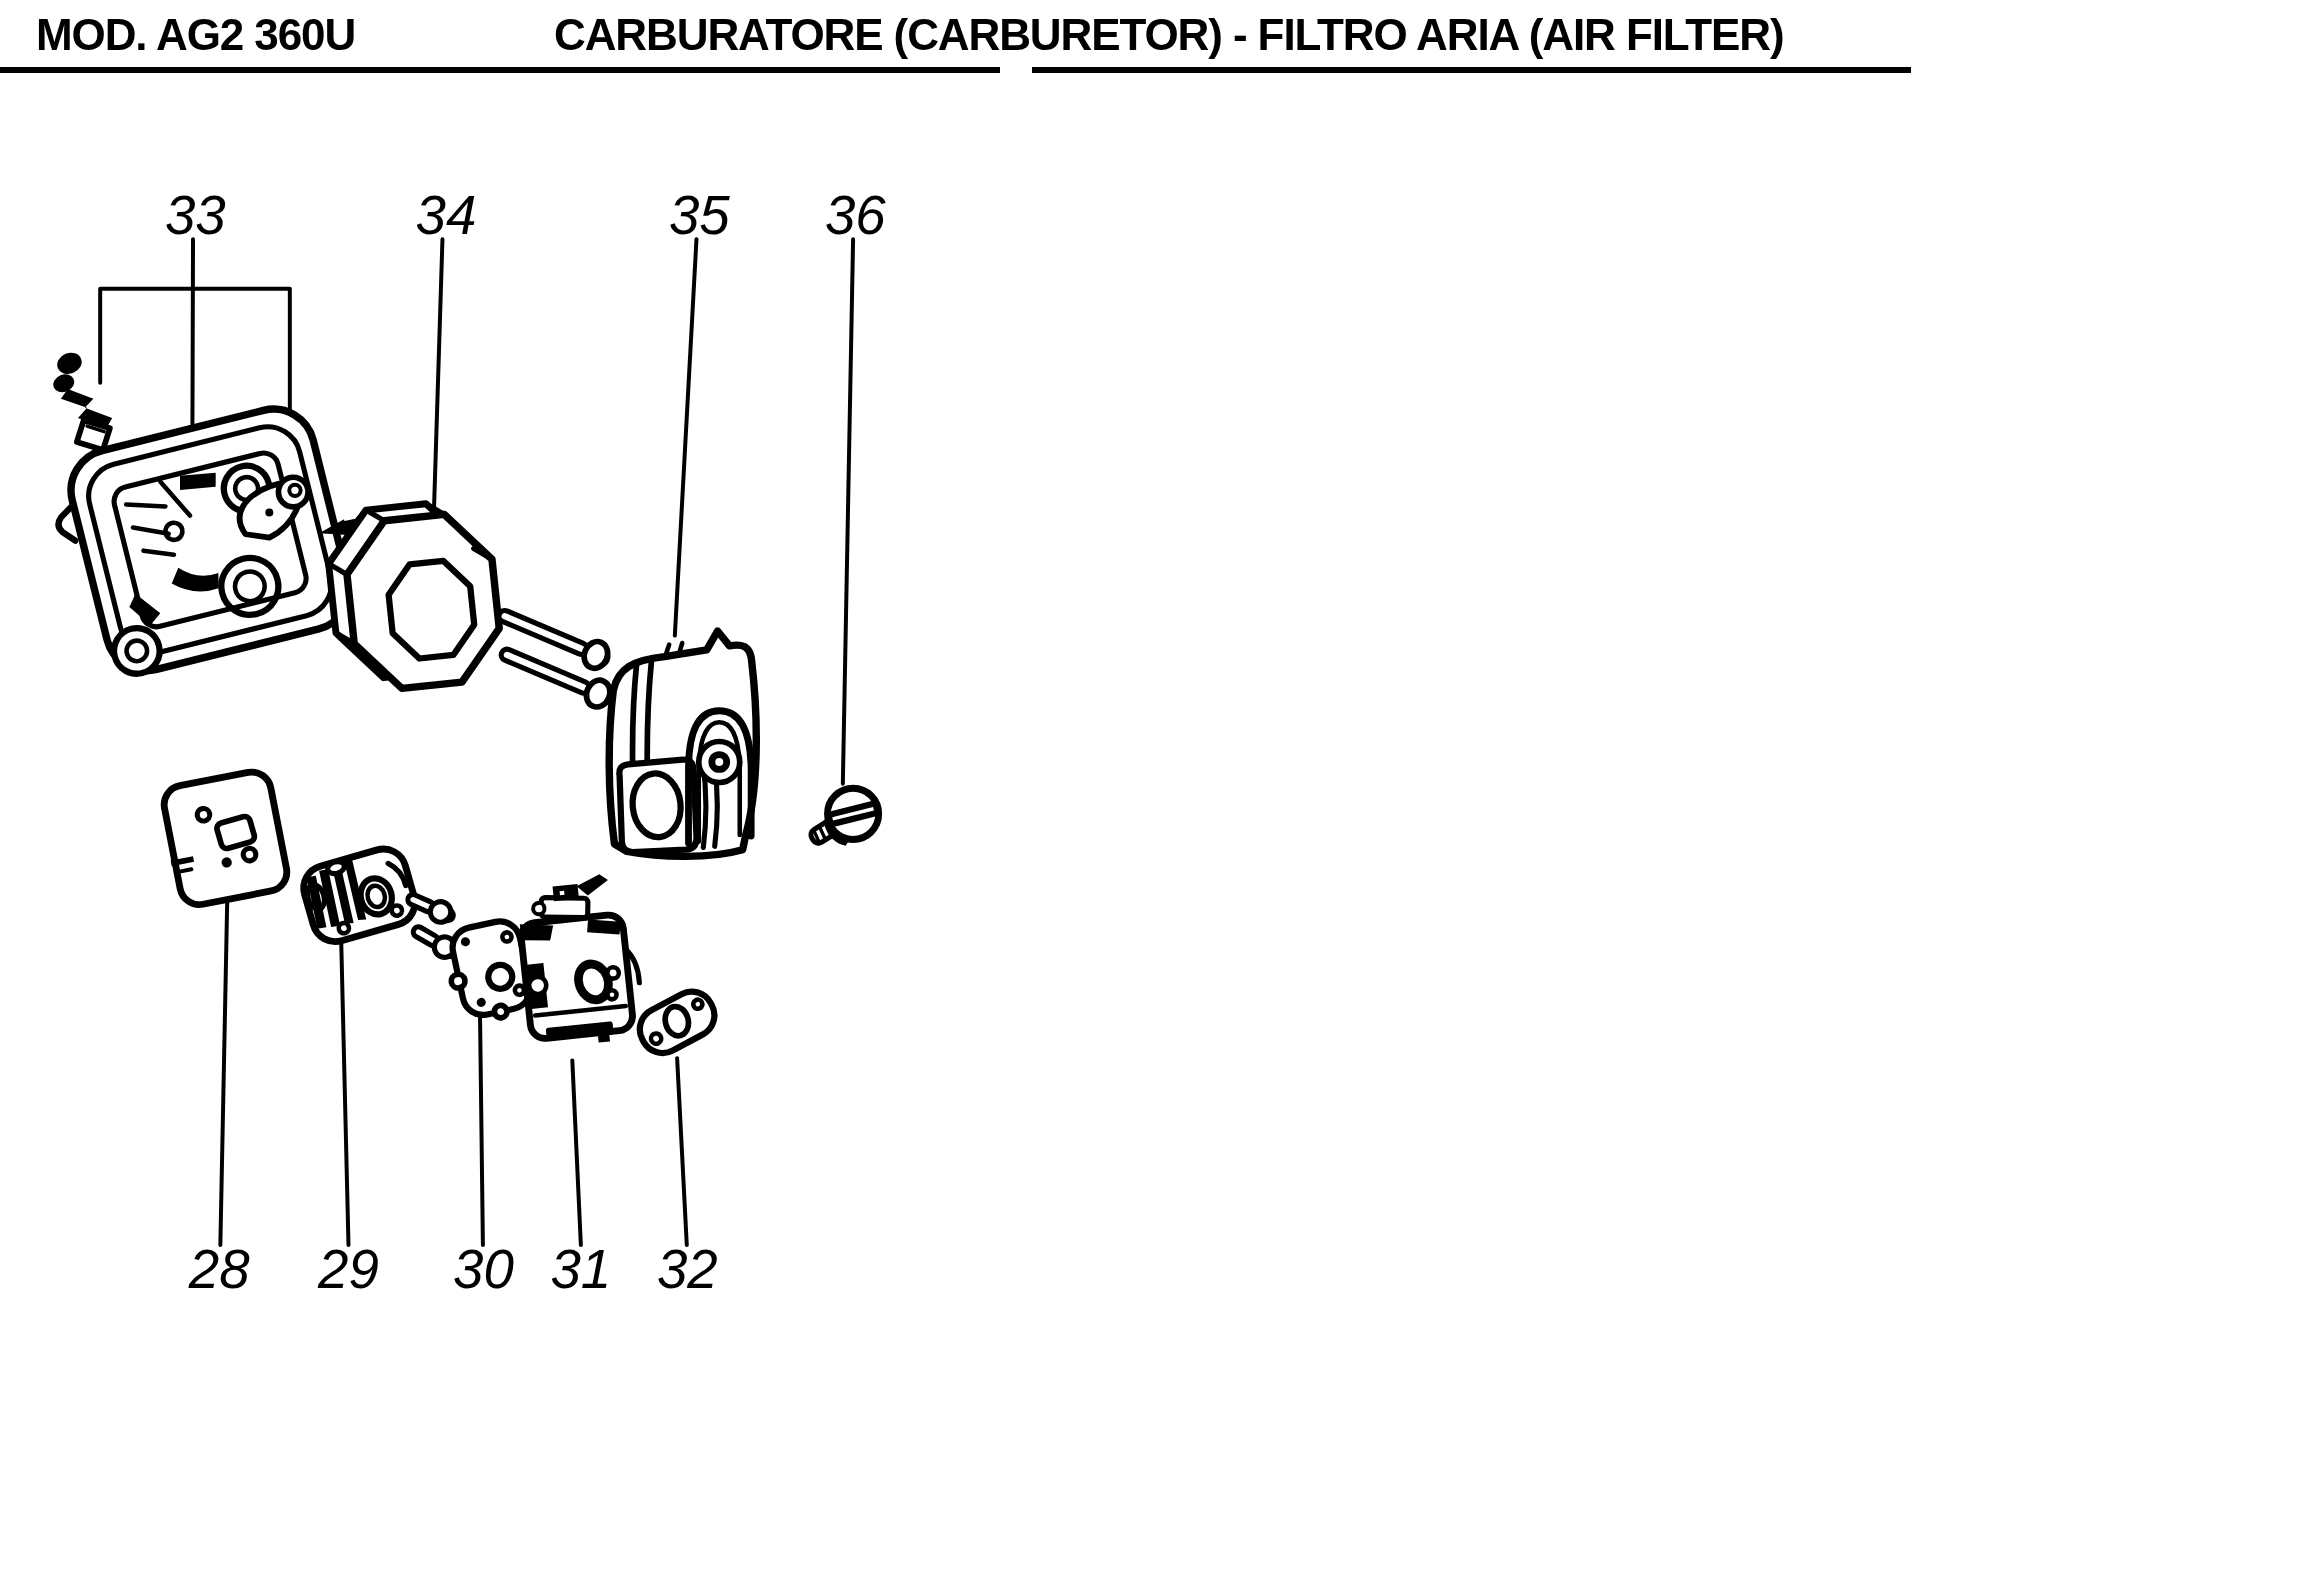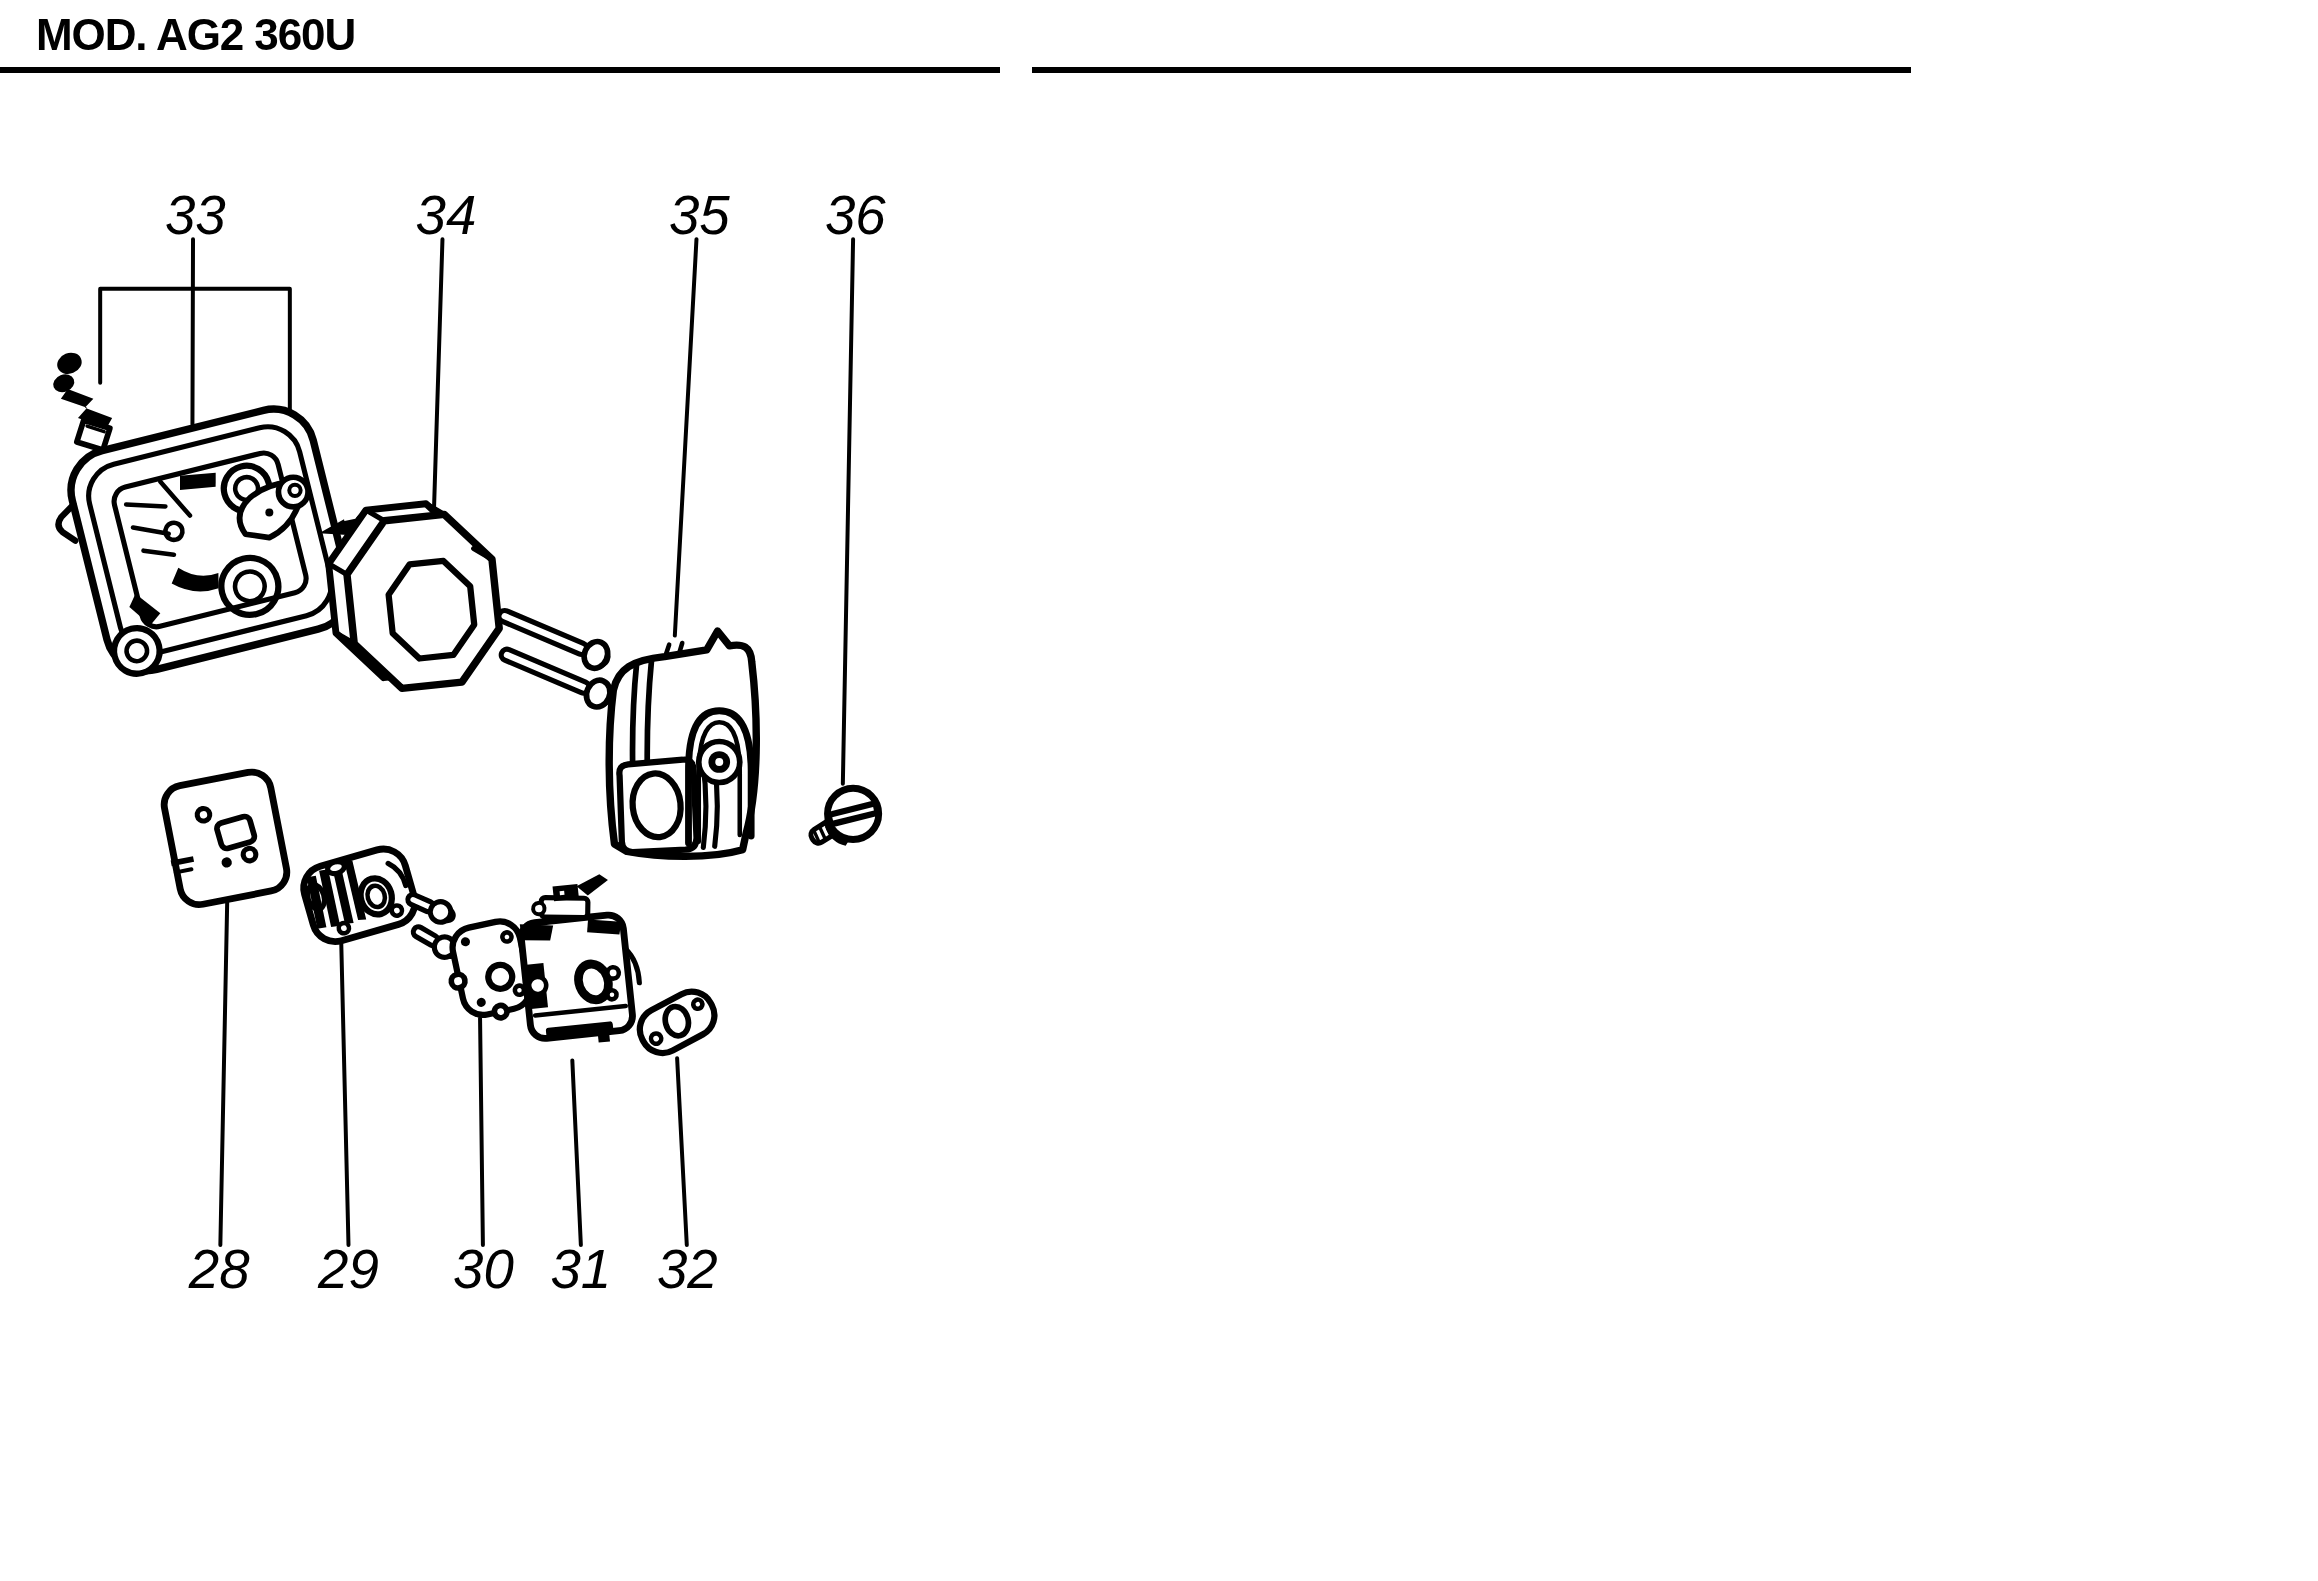--- a/index.html
+++ b/index.html
@@ -19,20 +19,21 @@
   svg .bk{fill:#000000;stroke:none;}
   svg text.num{font-family:"Liberation Sans",sans-serif;font-style:italic;
                font-size:96px;fill:#000000;text-anchor:middle;}
 </style>
 </head>
 <body>
 
 <div class="page">
 
   <div class="hdr-model">MOD. AG2 360U</div>
+  <div class="hdr-title">CARBURATORE (CARBURETOR) - FILTRO ARIA (AIR FILTER)</div>
   <div class="rule rule-left"></div>
   <div class="rule rule-right"></div>
 
   <svg class="diagram" viewBox="0 0 4070 2776" xmlns="http://www.w3.org/2000/svg">
 
     <g>
       <path class="ln" stroke-width="7" d="M338,420 L337,745"></path>
       <path class="ln" stroke-width="7" d="M175,672 V507 H508 V798"></path>
       <path class="ln" stroke-width="7" d="M776,420 L761,898"></path>
       <path class="ln" stroke-width="7" d="M1222,420 L1184,1116"></path>

